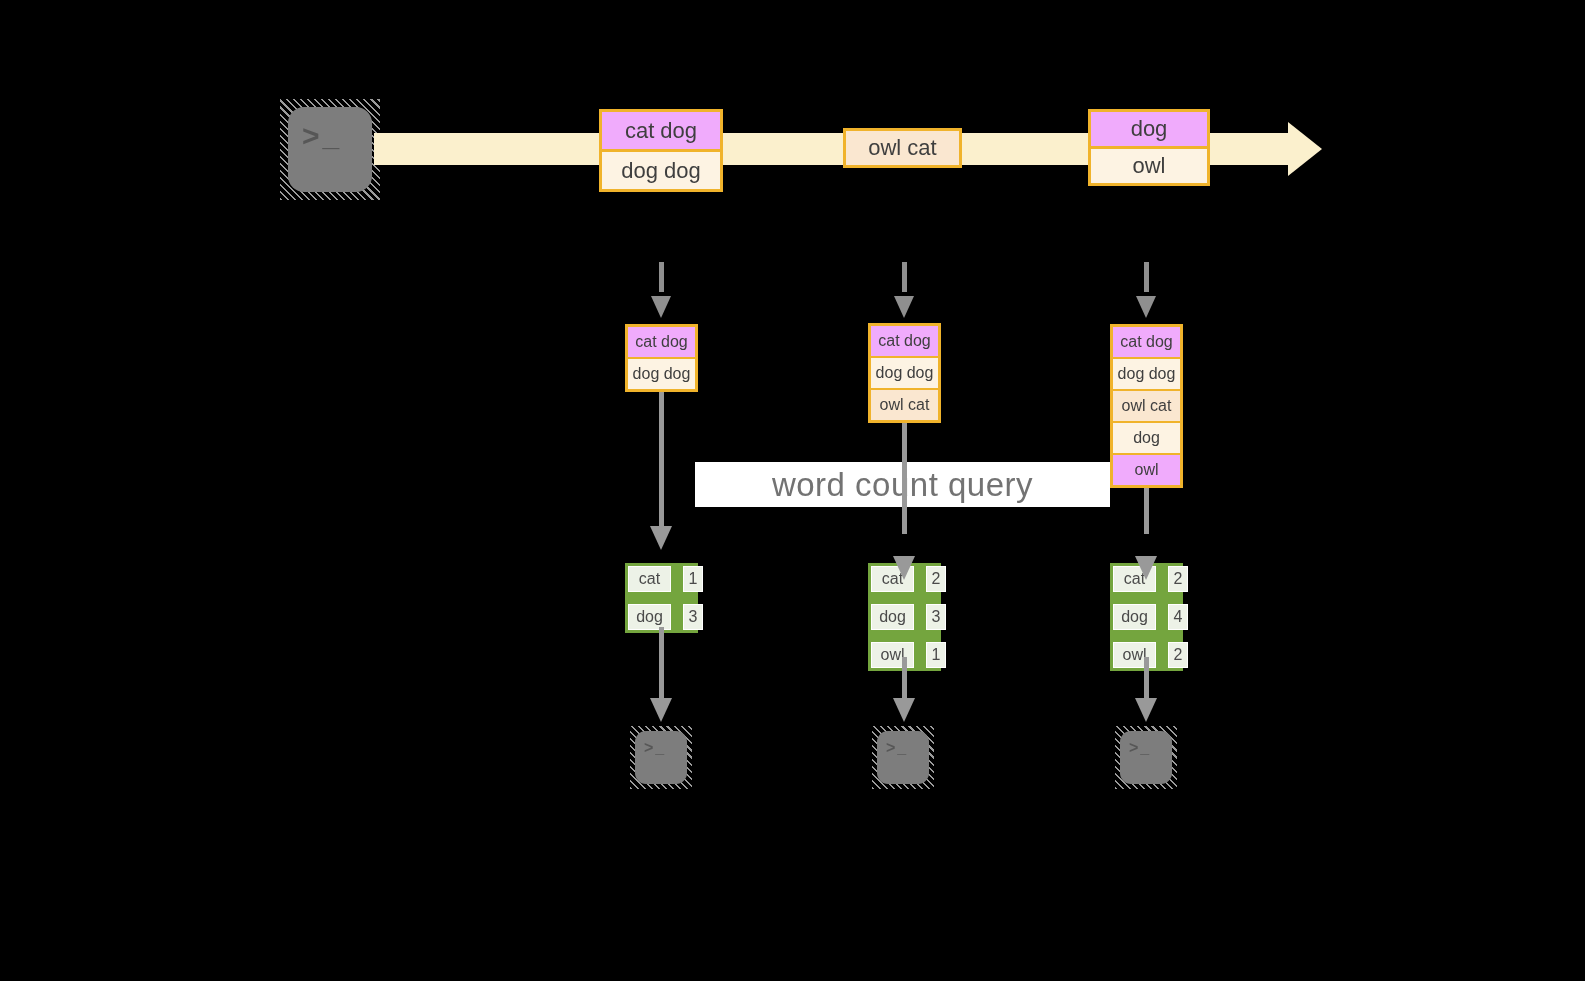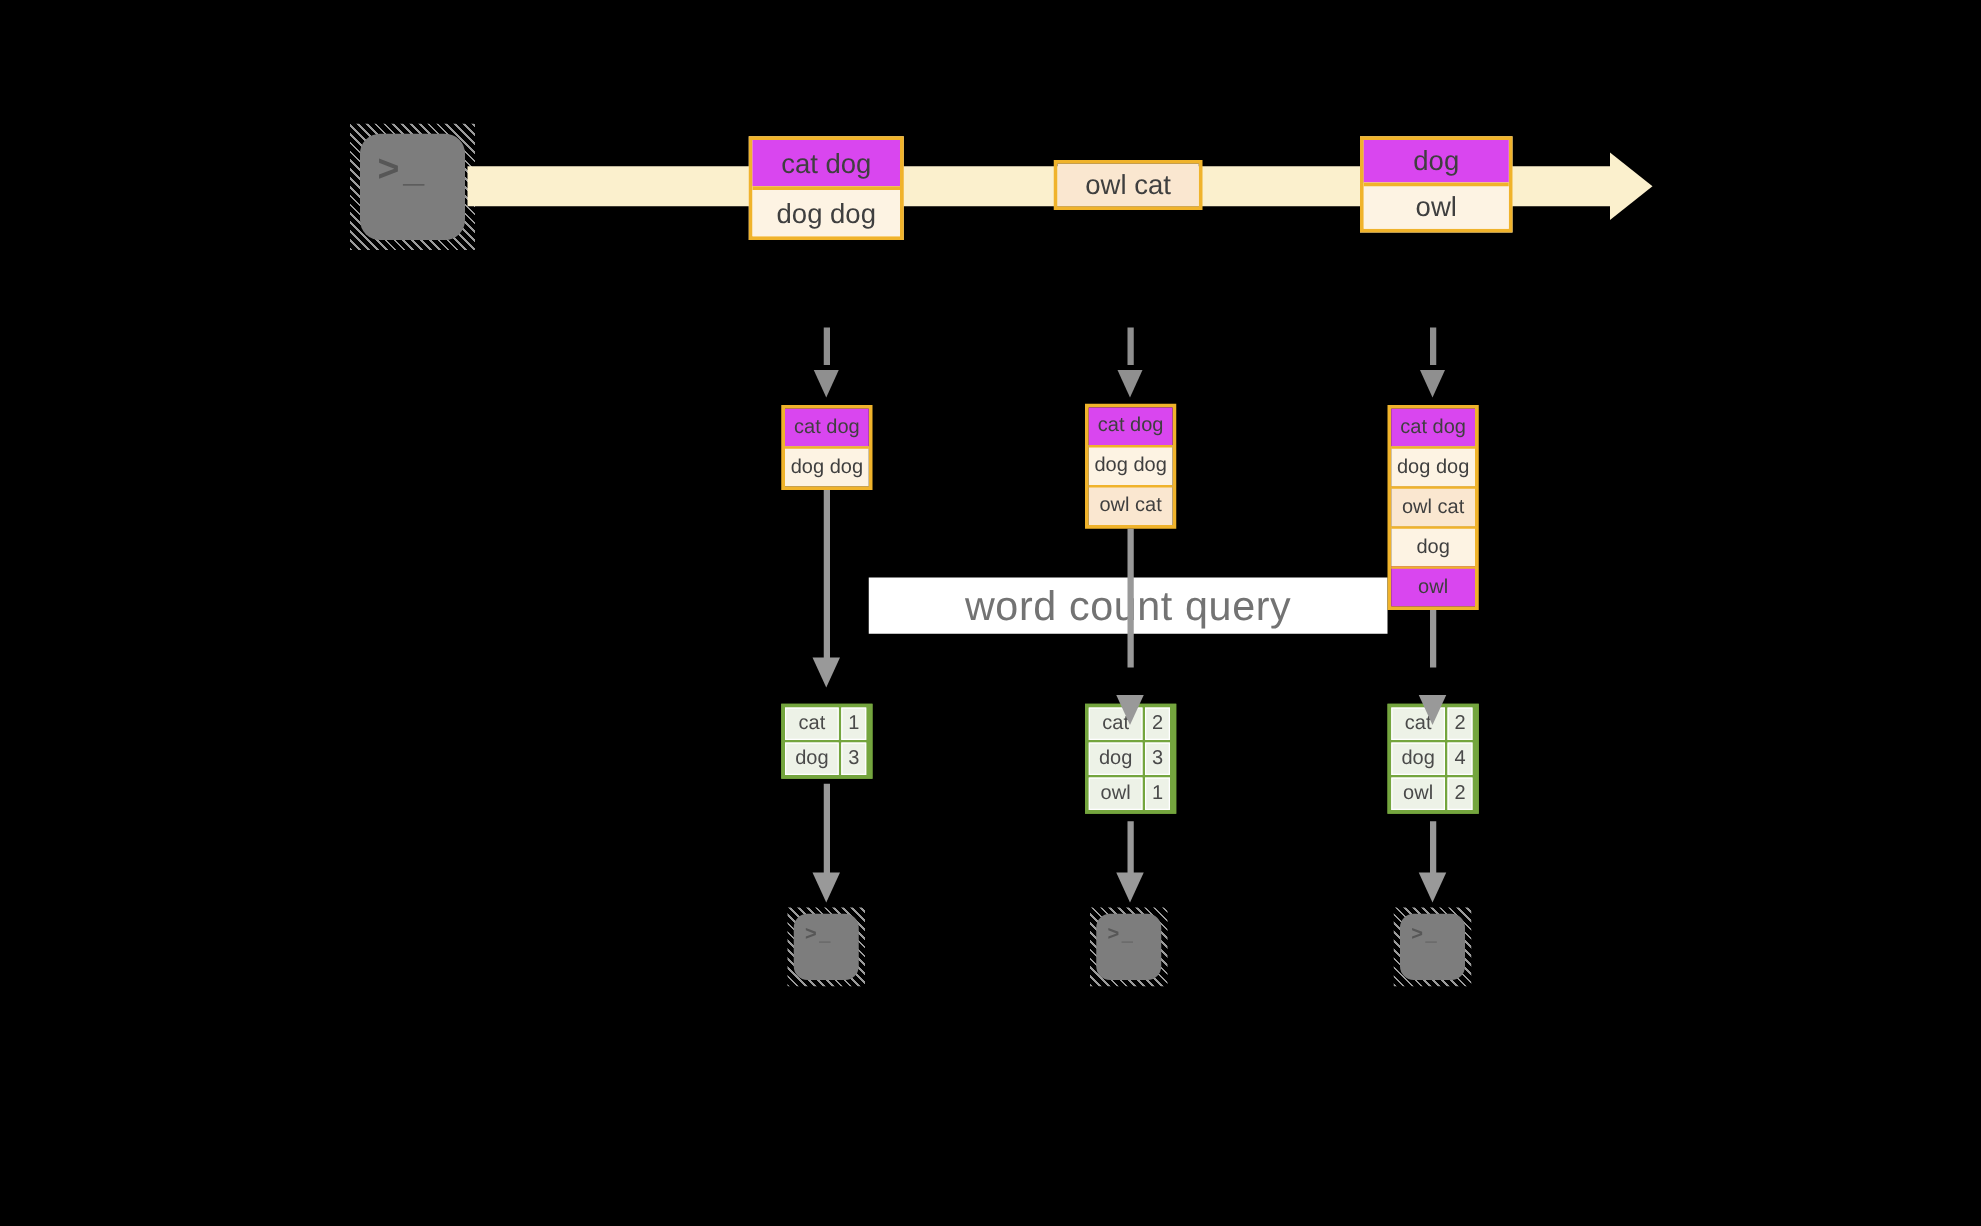--- a/index.html
+++ b/index.html
@@ -37,21 +37,21 @@
   }
   .erow + .erow{border-top:3px solid #f0b32b;}
   .ebox.slim .erow{height:34px;}
   
   .bstack{position:absolute;border:3px solid #f0b32b;width:67px;z-index:3;}
   .brow{
     height:30px;display:flex;align-items:center;justify-content:center;
     font-size:16px;color:#3f3f3f;
   }
   .brow + .brow{border-top:2px solid #f0b32b;}
-  .tone-peach{background:#d946ef;text-align:right;}
+  .tone-peach{background:#f0abfc;text-align:right;}
   .tone-cream{background:#fdf3e3;}
   .tone-mid{background:#fae7d0;}
   
   .vdash{position:absolute;width:22px;z-index:1;}
   .vdash .dash{position:absolute;left:8.5px;top:0;width:5px;height:30px;background:#8f8f8f;}
   .vdash .head{
     position:absolute;left:1px;top:34px;width:0;height:0;
     border-left:10px solid transparent;border-right:10px solid transparent;
     border-top:22px solid #8f8f8f;
   }
@@ -65,21 +65,21 @@
   }
   
   .banner{
     position:absolute;left:695px;top:462px;width:415px;height:45px;background:#fff;
     display:flex;align-items:center;justify-content:center;z-index:2;
   }
   .banner span{font-size:33px;font-weight:300;color:#737373;letter-spacing:0.5px;}
   
   .wc-table{
     position:absolute;width:73px;border:3px solid #74a53e;background:#74a53e;
-    display:grid;grid-template-columns:43px 20px;gap:2px;box-sizing:border-box;z-index:3;
+    display:grid;grid-template-columns:43px 20px;gap:12px;box-sizing:border-box;z-index:3;
   }
   .wc-cell{
     background:#edf2e7;border:1px solid #fff;height:26px;box-sizing:border-box;
     display:flex;align-items:center;justify-content:center;font-size:16px;color:#4a4a4a;
   }
 </style>
 </head>
 <body>
 
 <div class="canvas">

